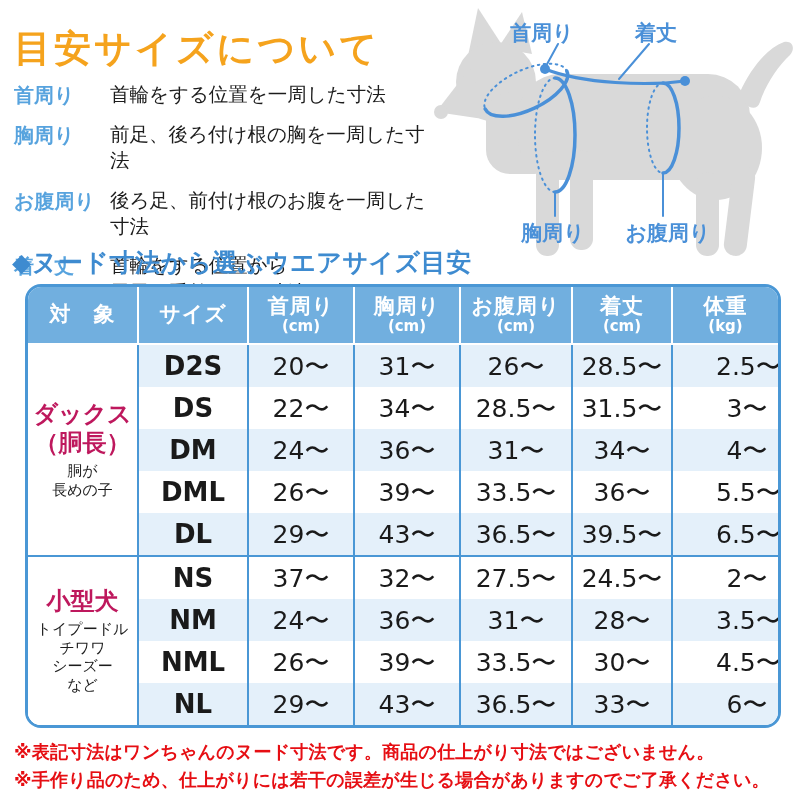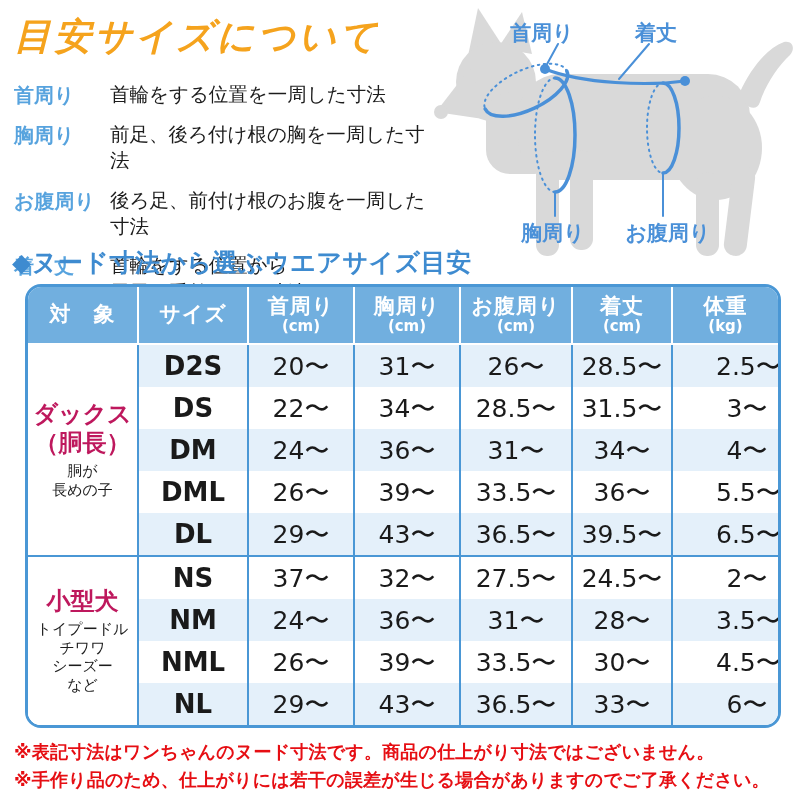--- a/index.html
+++ b/index.html
@@ -2,22 +2,22 @@
 <html><head>
 <meta charset="utf-8">
 <style>
   html,body{margin:0;padding:0;}
   body{
     width:800px;height:800px;position:relative;background:#ffffff;
     font-family:"DejaVu Sans","Liberation Sans",sans-serif;
     overflow:hidden;
   }
   .page-title{
-    position:absolute;left:14px;top:12px;
-    font-size:37px;font-weight:bold;color:#F5A31D;letter-spacing:3px;font-style:italic;
+    position:absolute;left:14px;top:24px;
+    font-size:37px;font-weight:bold;color:#F5A31D;letter-spacing:3px;
   }
   .defs{position:absolute;left:14px;top:82px;width:430px;}
   .def-row{display:flex;margin-bottom:13px;align-items:flex-start;}
   .def-term{
     width:96px;flex:0 0 96px;color:#57A3DE;font-weight:bold;font-size:20px;line-height:1.35;
   }
   .def-desc{
     color:#1c1c1c;font-size:19.5px;line-height:1.35;white-space:pre-line;font-weight:500;
   }
   .diagram{position:absolute;left:428px;top:0;width:372px;height:266px;}

